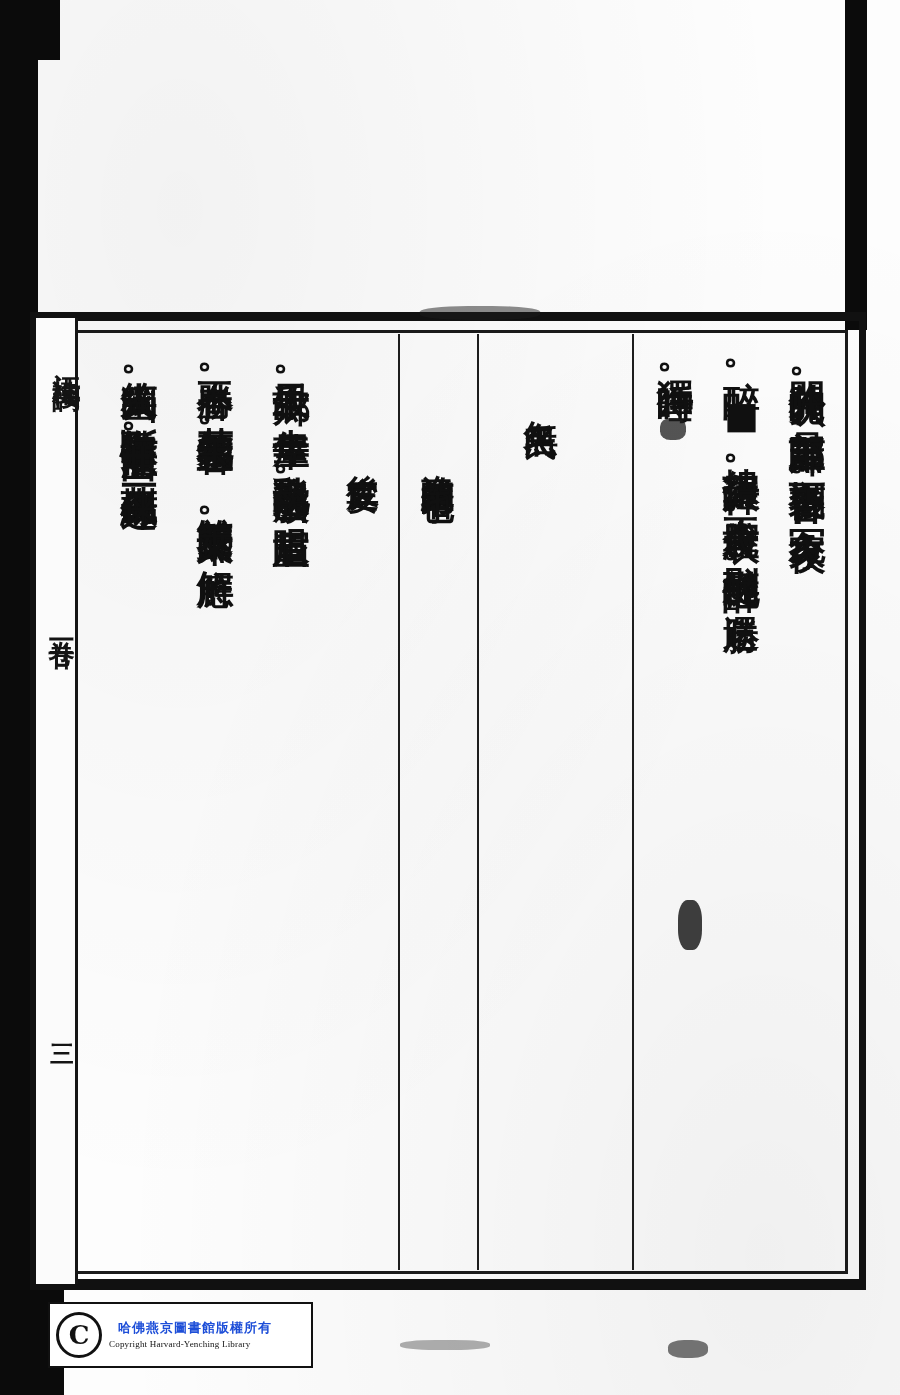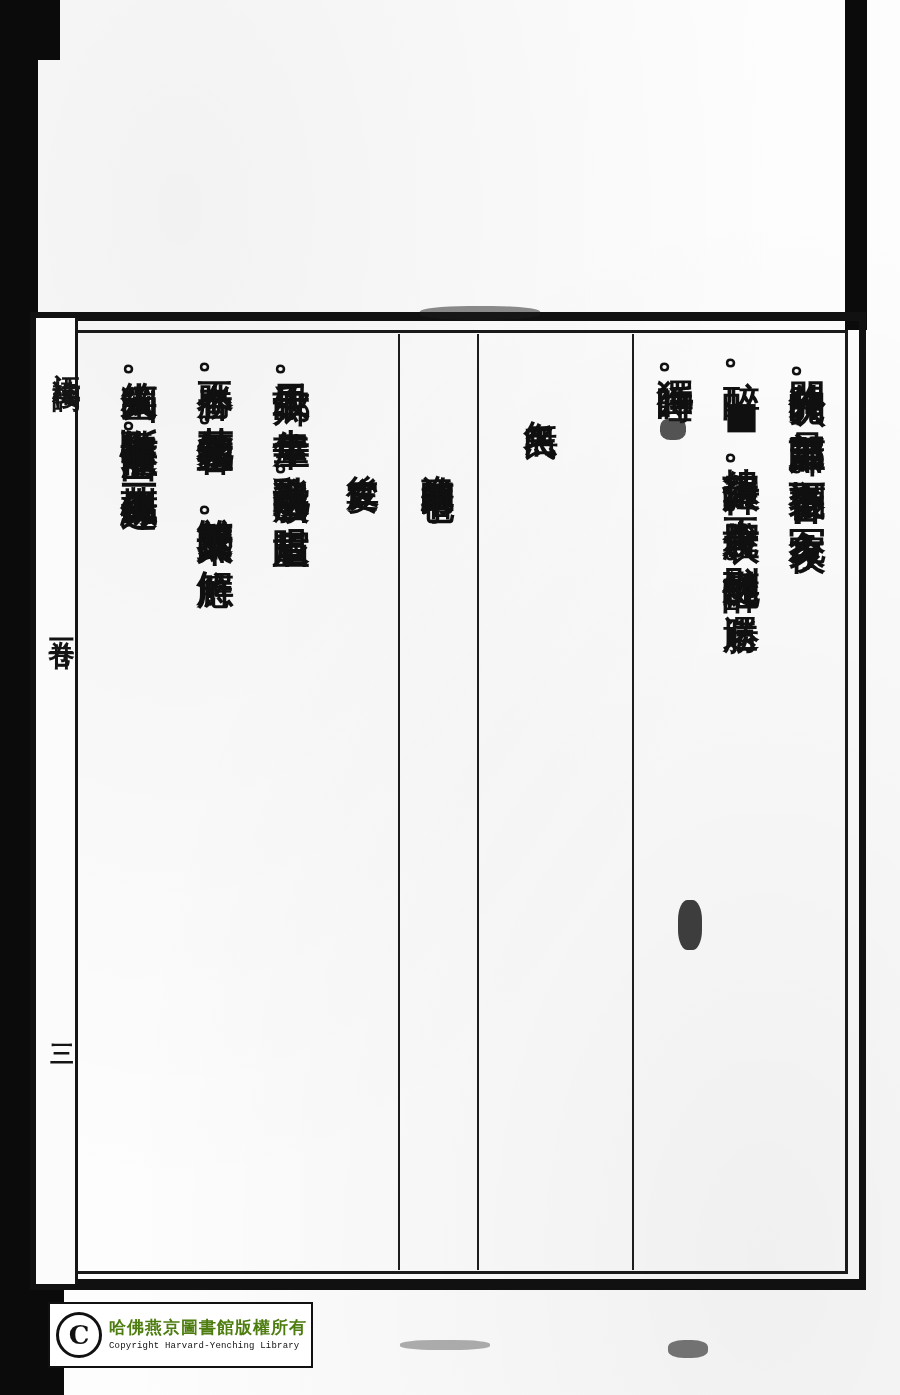--- a/index.html
+++ b/index.html
@@ -185,28 +185,29 @@
     color: #111;
     flex: none;
     margin-right: 7px;
   }
   .stamp-lines {
     display: flex;
     flex-direction: column;
     justify-content: center;
   }
   .stamp-cn {
-    font-size: 17px;
-    font-weight: 700;
-    color: #4d7c0f;
+    font-size: 13px;
+    font-weight: 700;
+    color: #1d4ed8;
     letter-spacing: 1px;
     line-height: 1.25;
+    margin-left: 9px;
   }
   .stamp-en {
-    font-family: Liberation Mono, monospace;
+    font-family: Liberation Serif, serif;
     font-size: 9px;
     color: #111;
     letter-spacing: 0.2px;
     line-height: 1.3;
     margin-top: 3px;
   }
 
   
   .smudge {
     position: absolute;

